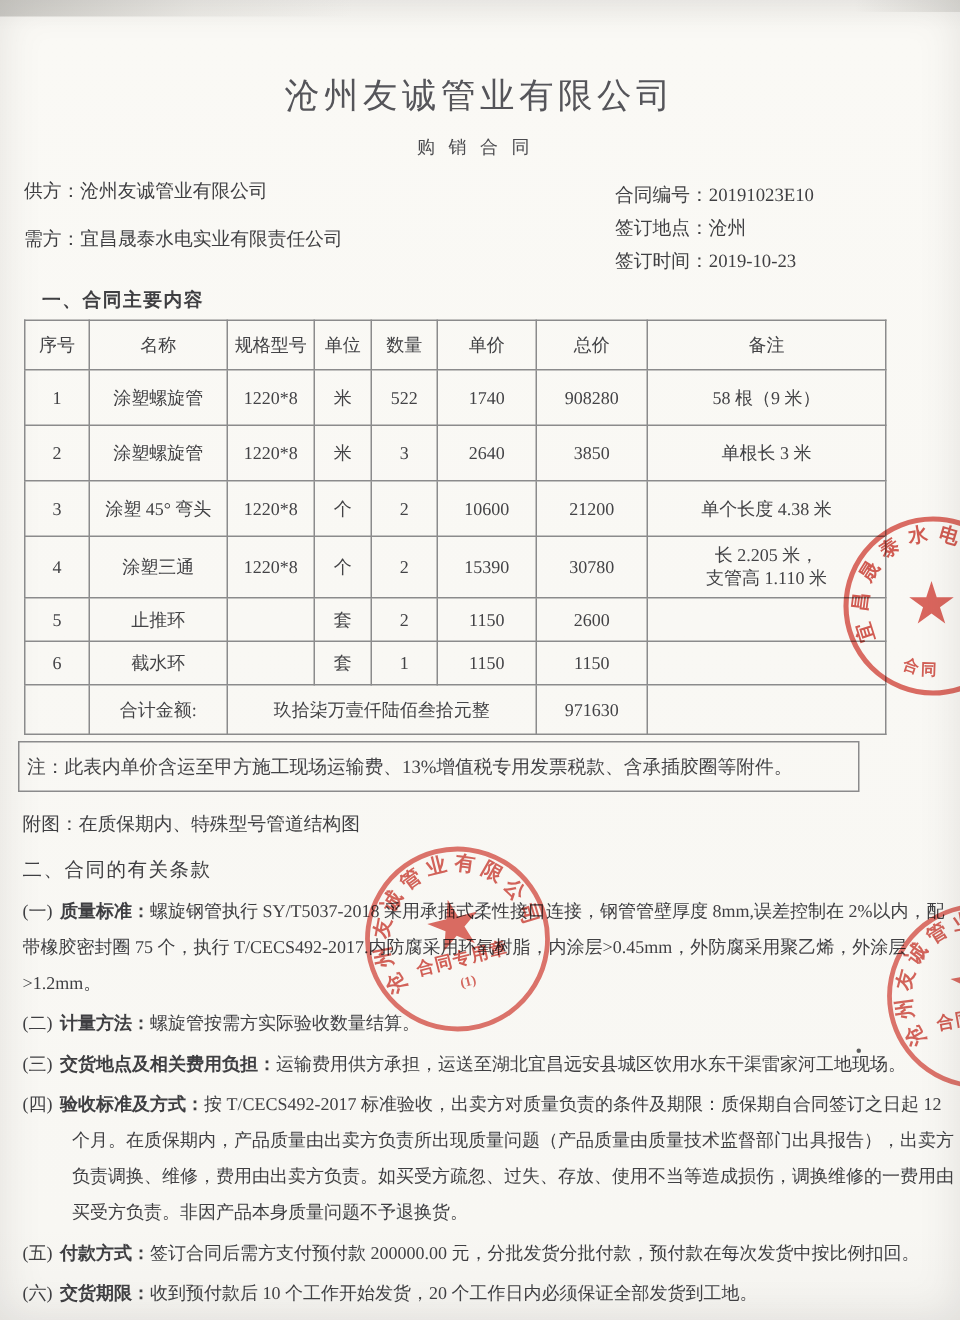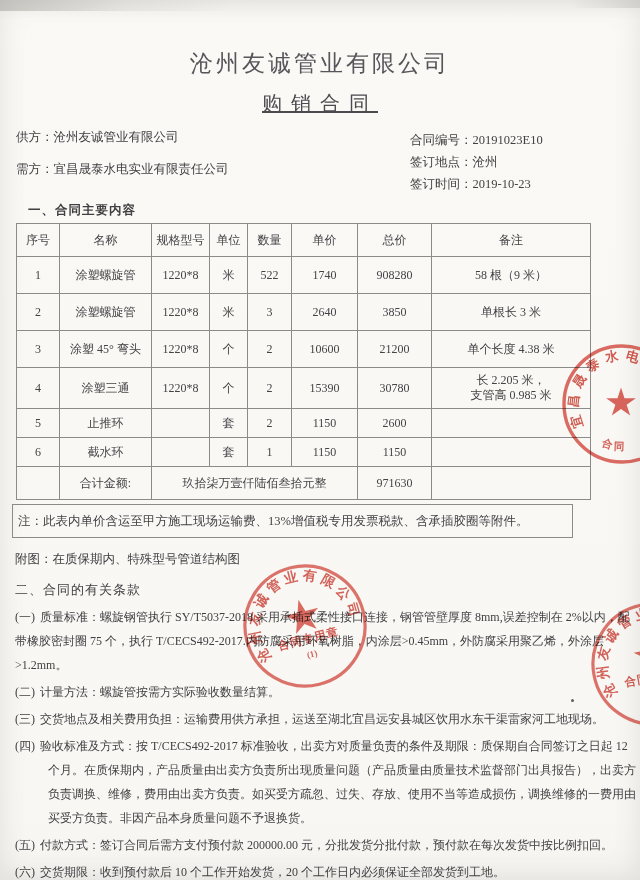--- a/index.html
+++ b/index.html
@@ -11,21 +11,21 @@
     box-shadow:inset 0 0 28px rgba(90,88,82,.14);
   }
   .artifact-tl { position:absolute; left:0; top:0; width:235px; height:11px;
     background:linear-gradient(90deg,rgba(150,148,142,.45),rgba(190,188,182,.22) 55%,rgba(190,188,182,0));
     border-radius:0 0 4px 0; }
   .artifact-tr { position:absolute; right:0; top:0; width:70px; height:8px;
     background:linear-gradient(270deg,rgba(160,158,152,.30),rgba(160,158,152,0)); }
   .speck { position:absolute; left:571px; top:699px; width:3px; height:3px; border-radius:50%; background:#3a3a3a; opacity:.8; }
 
   .company-title { text-align:center; padding-top:48px; font-size:23px; letter-spacing:3px; color:#55555a; }
-  .doc-title { text-align:center; margin-top:11px; font-size:20px; letter-spacing:9px; color:#4b4b4f;text-decoration:underline; }
+  .doc-title { text-align:center; margin-top:11px; font-size:12px; letter-spacing:9px; color:#4b4b4f; }
 
   .meta { display:flex; justify-content:space-between; padding:12px 18px 0 16px; font-size:12.5px; }
   .meta-left { width:370px;font-family:Liberation Mono, monospace; }
   .meta-left .line2 { margin-top:15px; }
   .meta-right { width:212px; line-height:22px; }
 
   .sec-heading { padding:7px 28px 0; font-size:12.5px; font-weight:bold; letter-spacing:1px; }
 
   table.items { margin:4px 0 0 16px; border-collapse:collapse; table-layout:fixed; width:574px;
     font-size:12px; text-align:center; color:#434346; }
@@ -34,21 +34,21 @@
   td.remark { white-space:pre-line; line-height:15px; }
 
   .note-box { margin:4px 0 0 12px; width:548px; border:1px solid #8b8b8c; padding:8px 6px 8px 5px;
     font-size:12.5px; line-height:16px; color:#434346; }
   .attachment { padding:13px 16px 0 15px; font-size:12.5px; }
   .sec2-heading { padding:13px 16px 0 15px; font-size:13px; font-weight:normal; letter-spacing:1px; }
 
   .clauses { padding:6px 3px 0 15px; width:622px; font-size:12px; }
   .clause { line-height:24px; margin-bottom:3px; }
   .clause .no { margin-right:5px; }
-  .clause .title { font-weight:normal; }
+  .clause .title { font-weight:bold; }
   .clause.indent { padding-left:33px; text-indent:-33px; }
 
   svg.stamp { position:absolute; mix-blend-mode:multiply; opacity:.93; }
   .st-stroke { fill:none; stroke:#d6463c; }
   .st-fill { fill:#d6463c; }
   .st-text { fill:#cf4238; font-weight:bold; font-family:"Liberation Serif",serif; }
 </style>
 </head>
 <body>
 
@@ -139,21 +139,21 @@
     </tr>
     <tr class="r-b">
       <td>4</td>
       <td>涂塑三通</td>
       <td>1220*8</td>
       <td>个</td>
       <td>2</td>
       <td>15390</td>
       <td>30780</td>
       <td class="remark">长 2.205 米，
-支管高 0.985 米</td>
+支管高 1.110 米</td>
     </tr>
     <tr class="r-c">
       <td>5</td>
       <td>止推环</td>
       <td></td>
       <td>套</td>
       <td>2</td>
       <td>1150</td>
       <td>2600</td>
       <td class="remark"></td>

